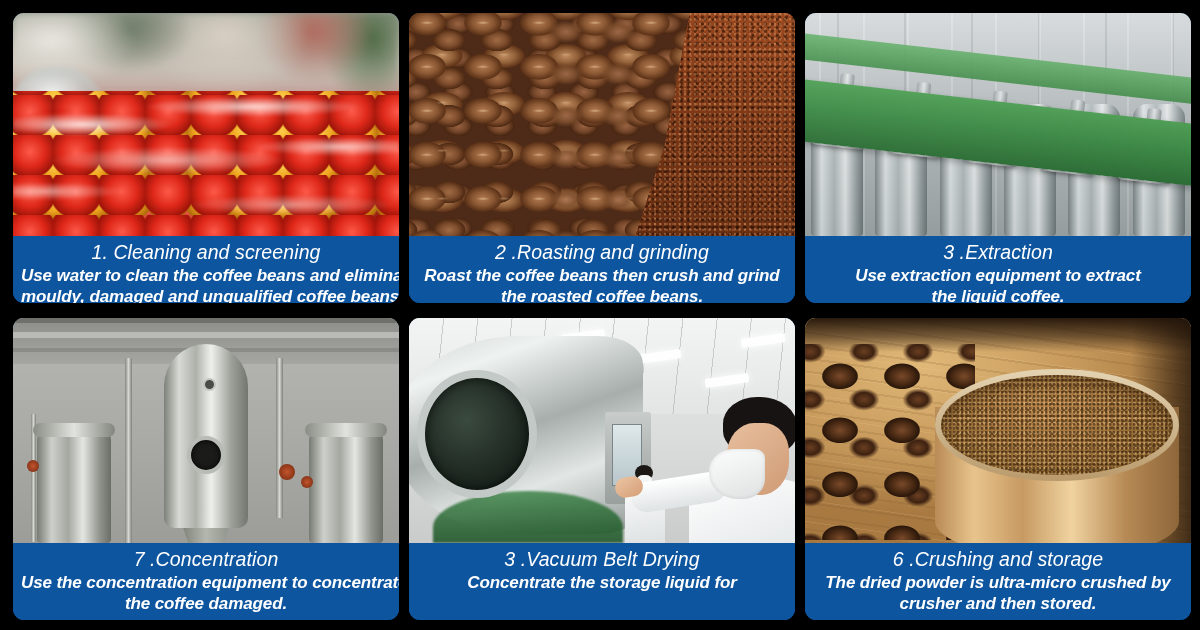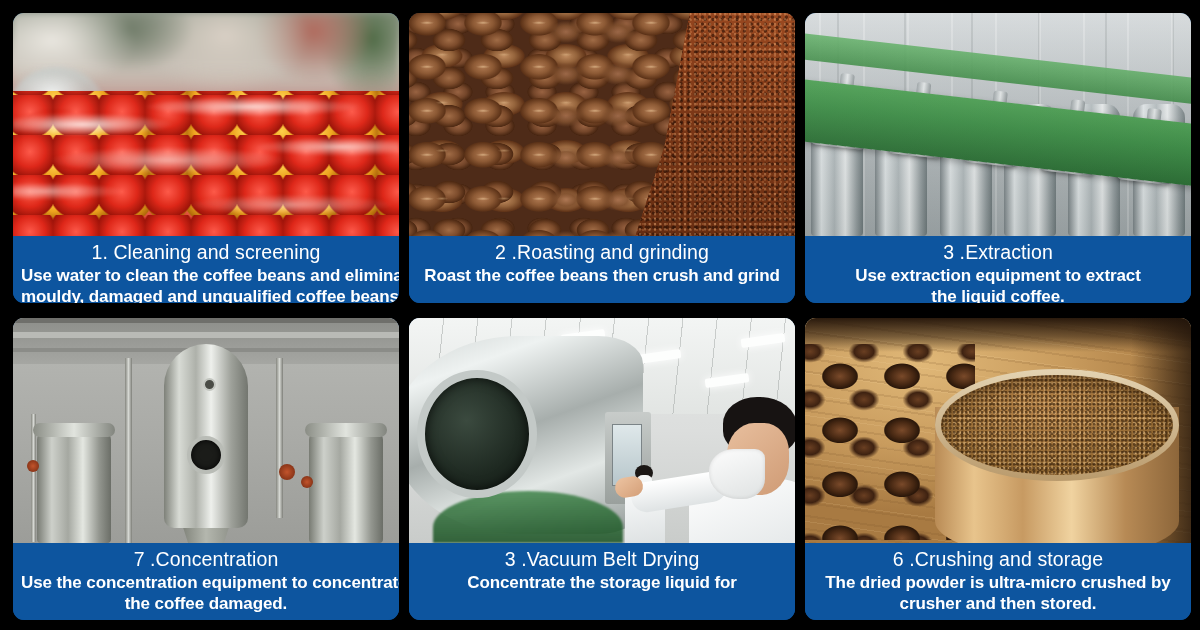--- a/index.html
+++ b/index.html
@@ -12,20 +12,21 @@
   }
   .process-grid {
     width: 1200px; height: 496px;
     display: grid;
     grid-template-columns: repeat(3, 386px);
     grid-template-rows: 290px 302px;
     column-gap: 10px;
     row-gap: 15px;
     padding: 13px;
     background: #000;
+    font-style: italic;
   }
   .step-card {
     position: relative;
     border-radius: 11px;
     overflow: hidden;
     display: flex;
     flex-direction: column;
     background: #0d559f;
   }
   .step-photo {
@@ -438,20 +439,21 @@
     <div class="step-photo ph-beans">
       <div class="beanfield"></div>
       <div class="beanslits layer"></div>
       <div class="edgebeans"></div>
       <div class="grounds"></div>
     </div>
     <div class="step-caption">
       <div class="caption-title">2 .Roasting and grinding</div>
       <div class="caption-desc">
         <span>Roast the coffee beans then crush and grind</span>
+        <span>the roasted coffee beans.</span>
       </div>
     </div>
   </div>
 
   <div class="step-card row1">
     <div class="step-photo ph-extract">
       <div class="pipes layer"></div>
       <div class="tankcols">
         <div class="col"></div>
         <div class="col"></div>

